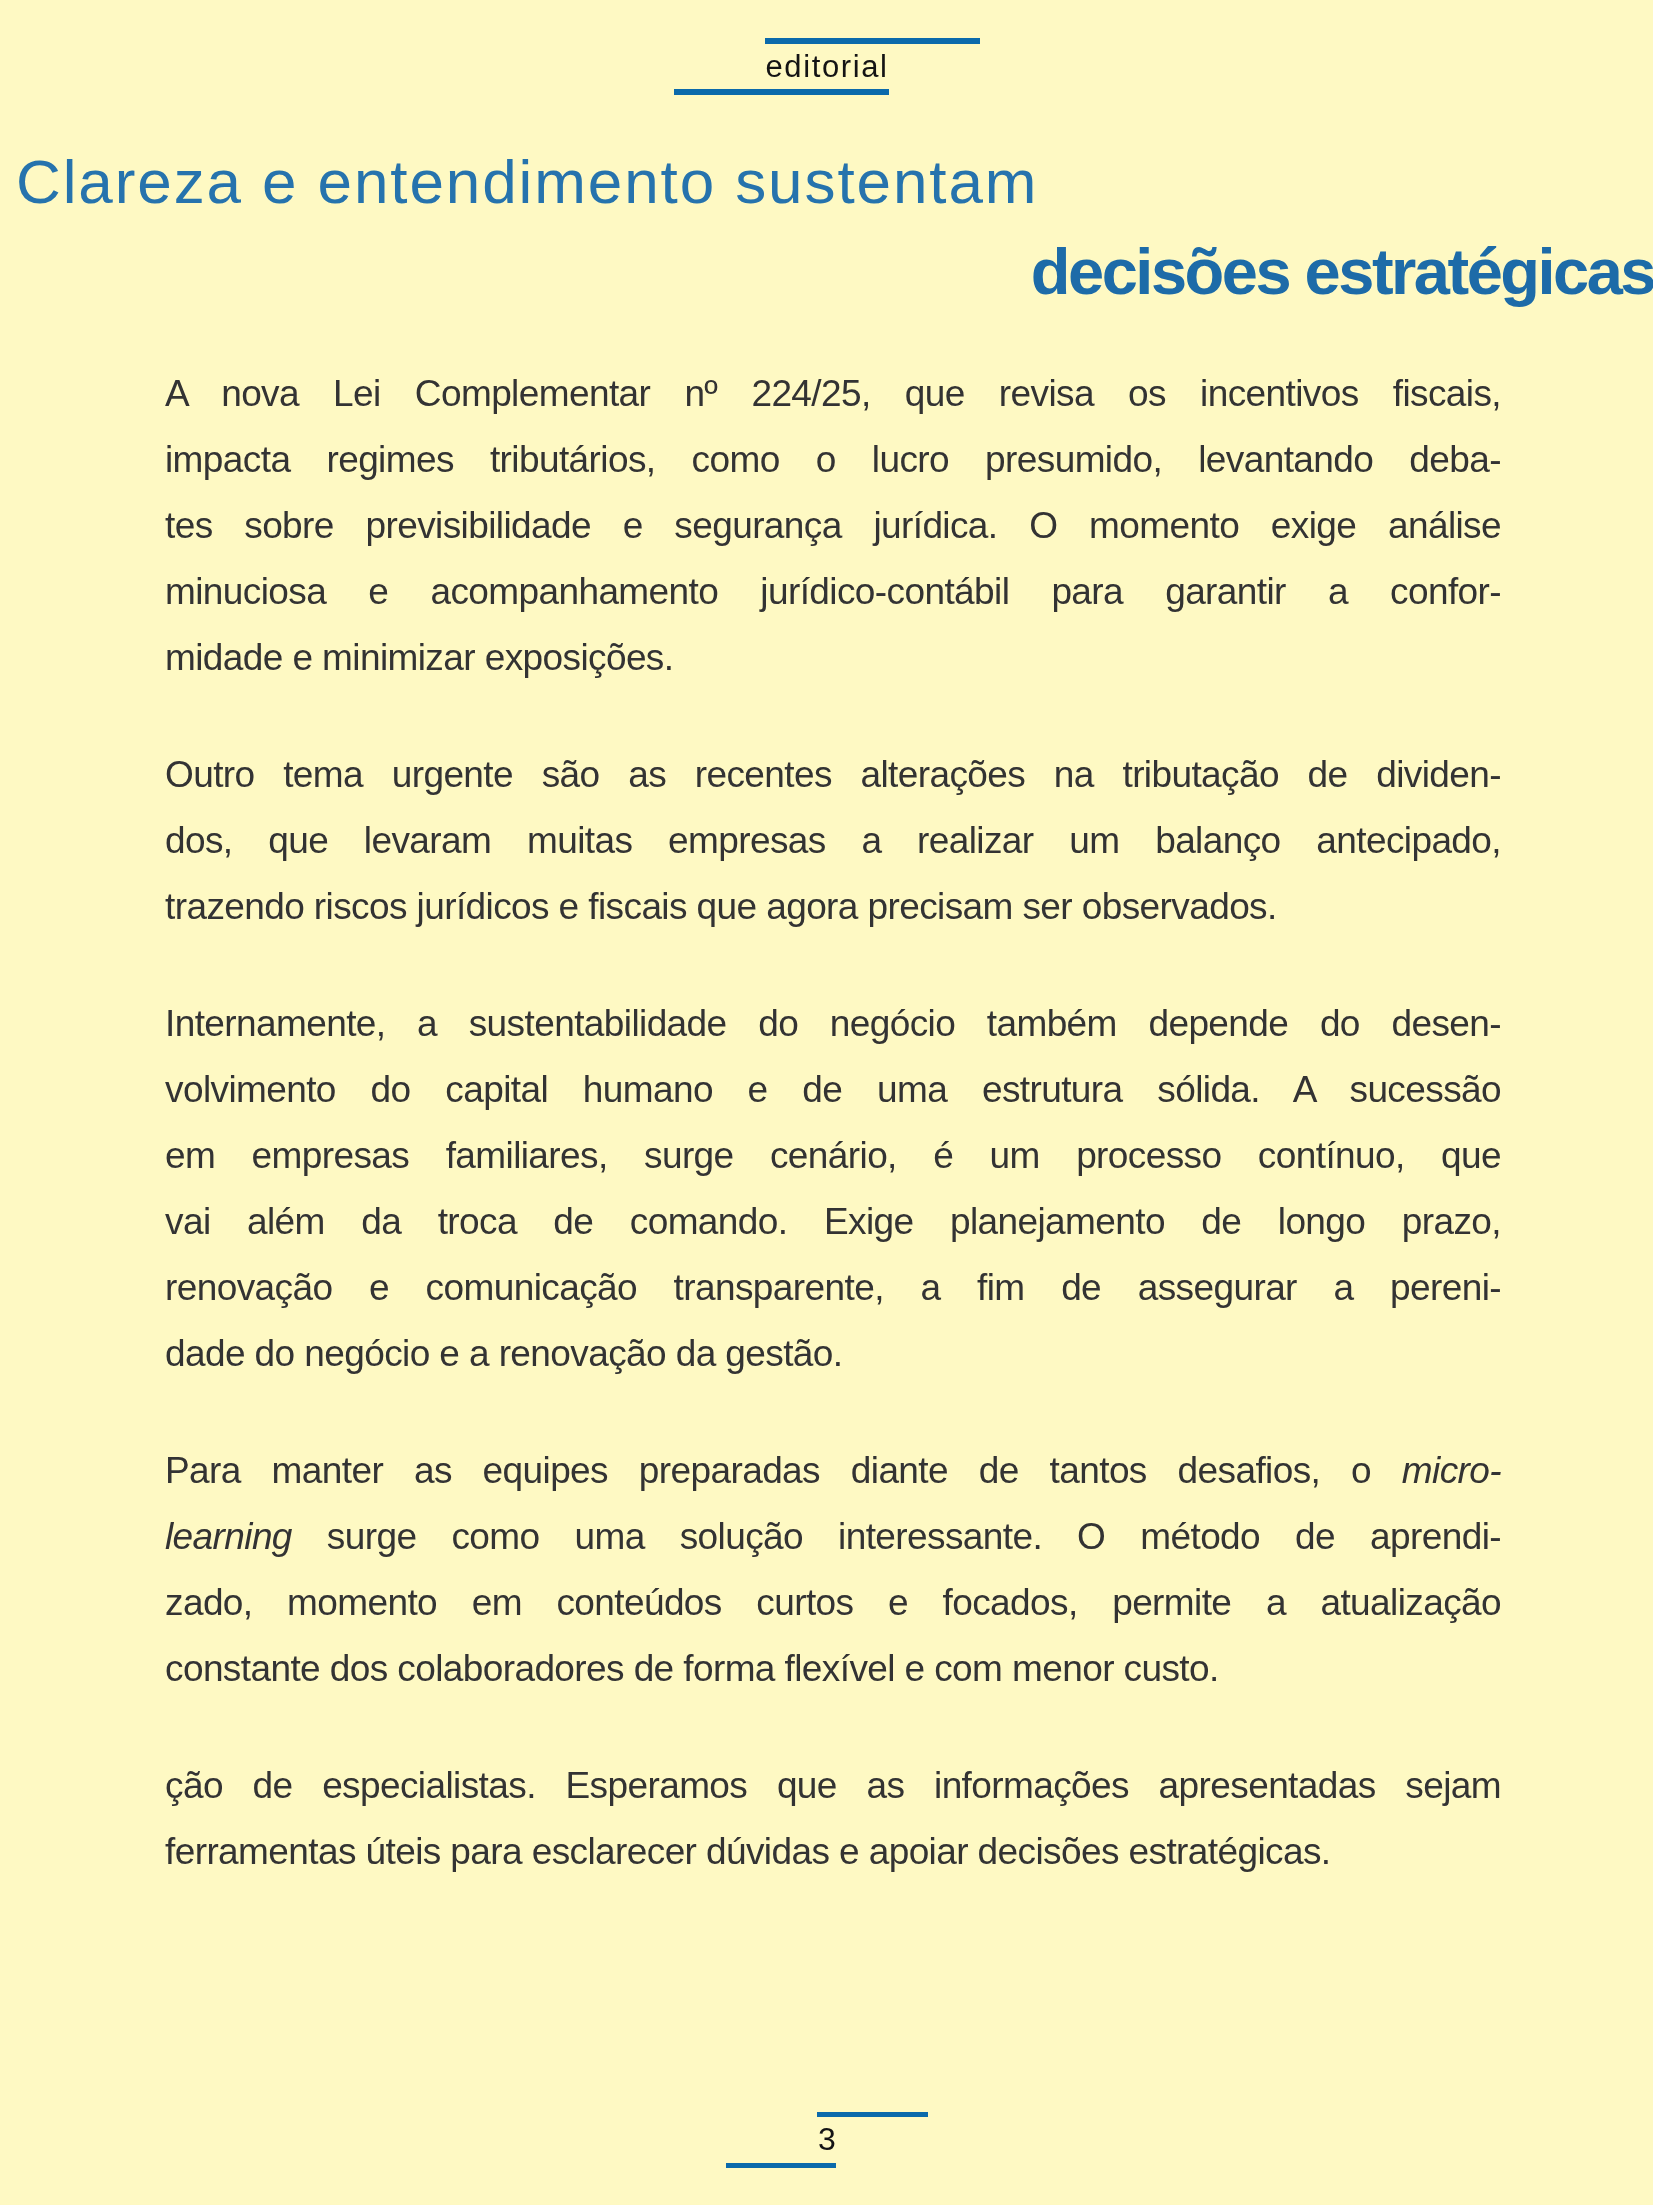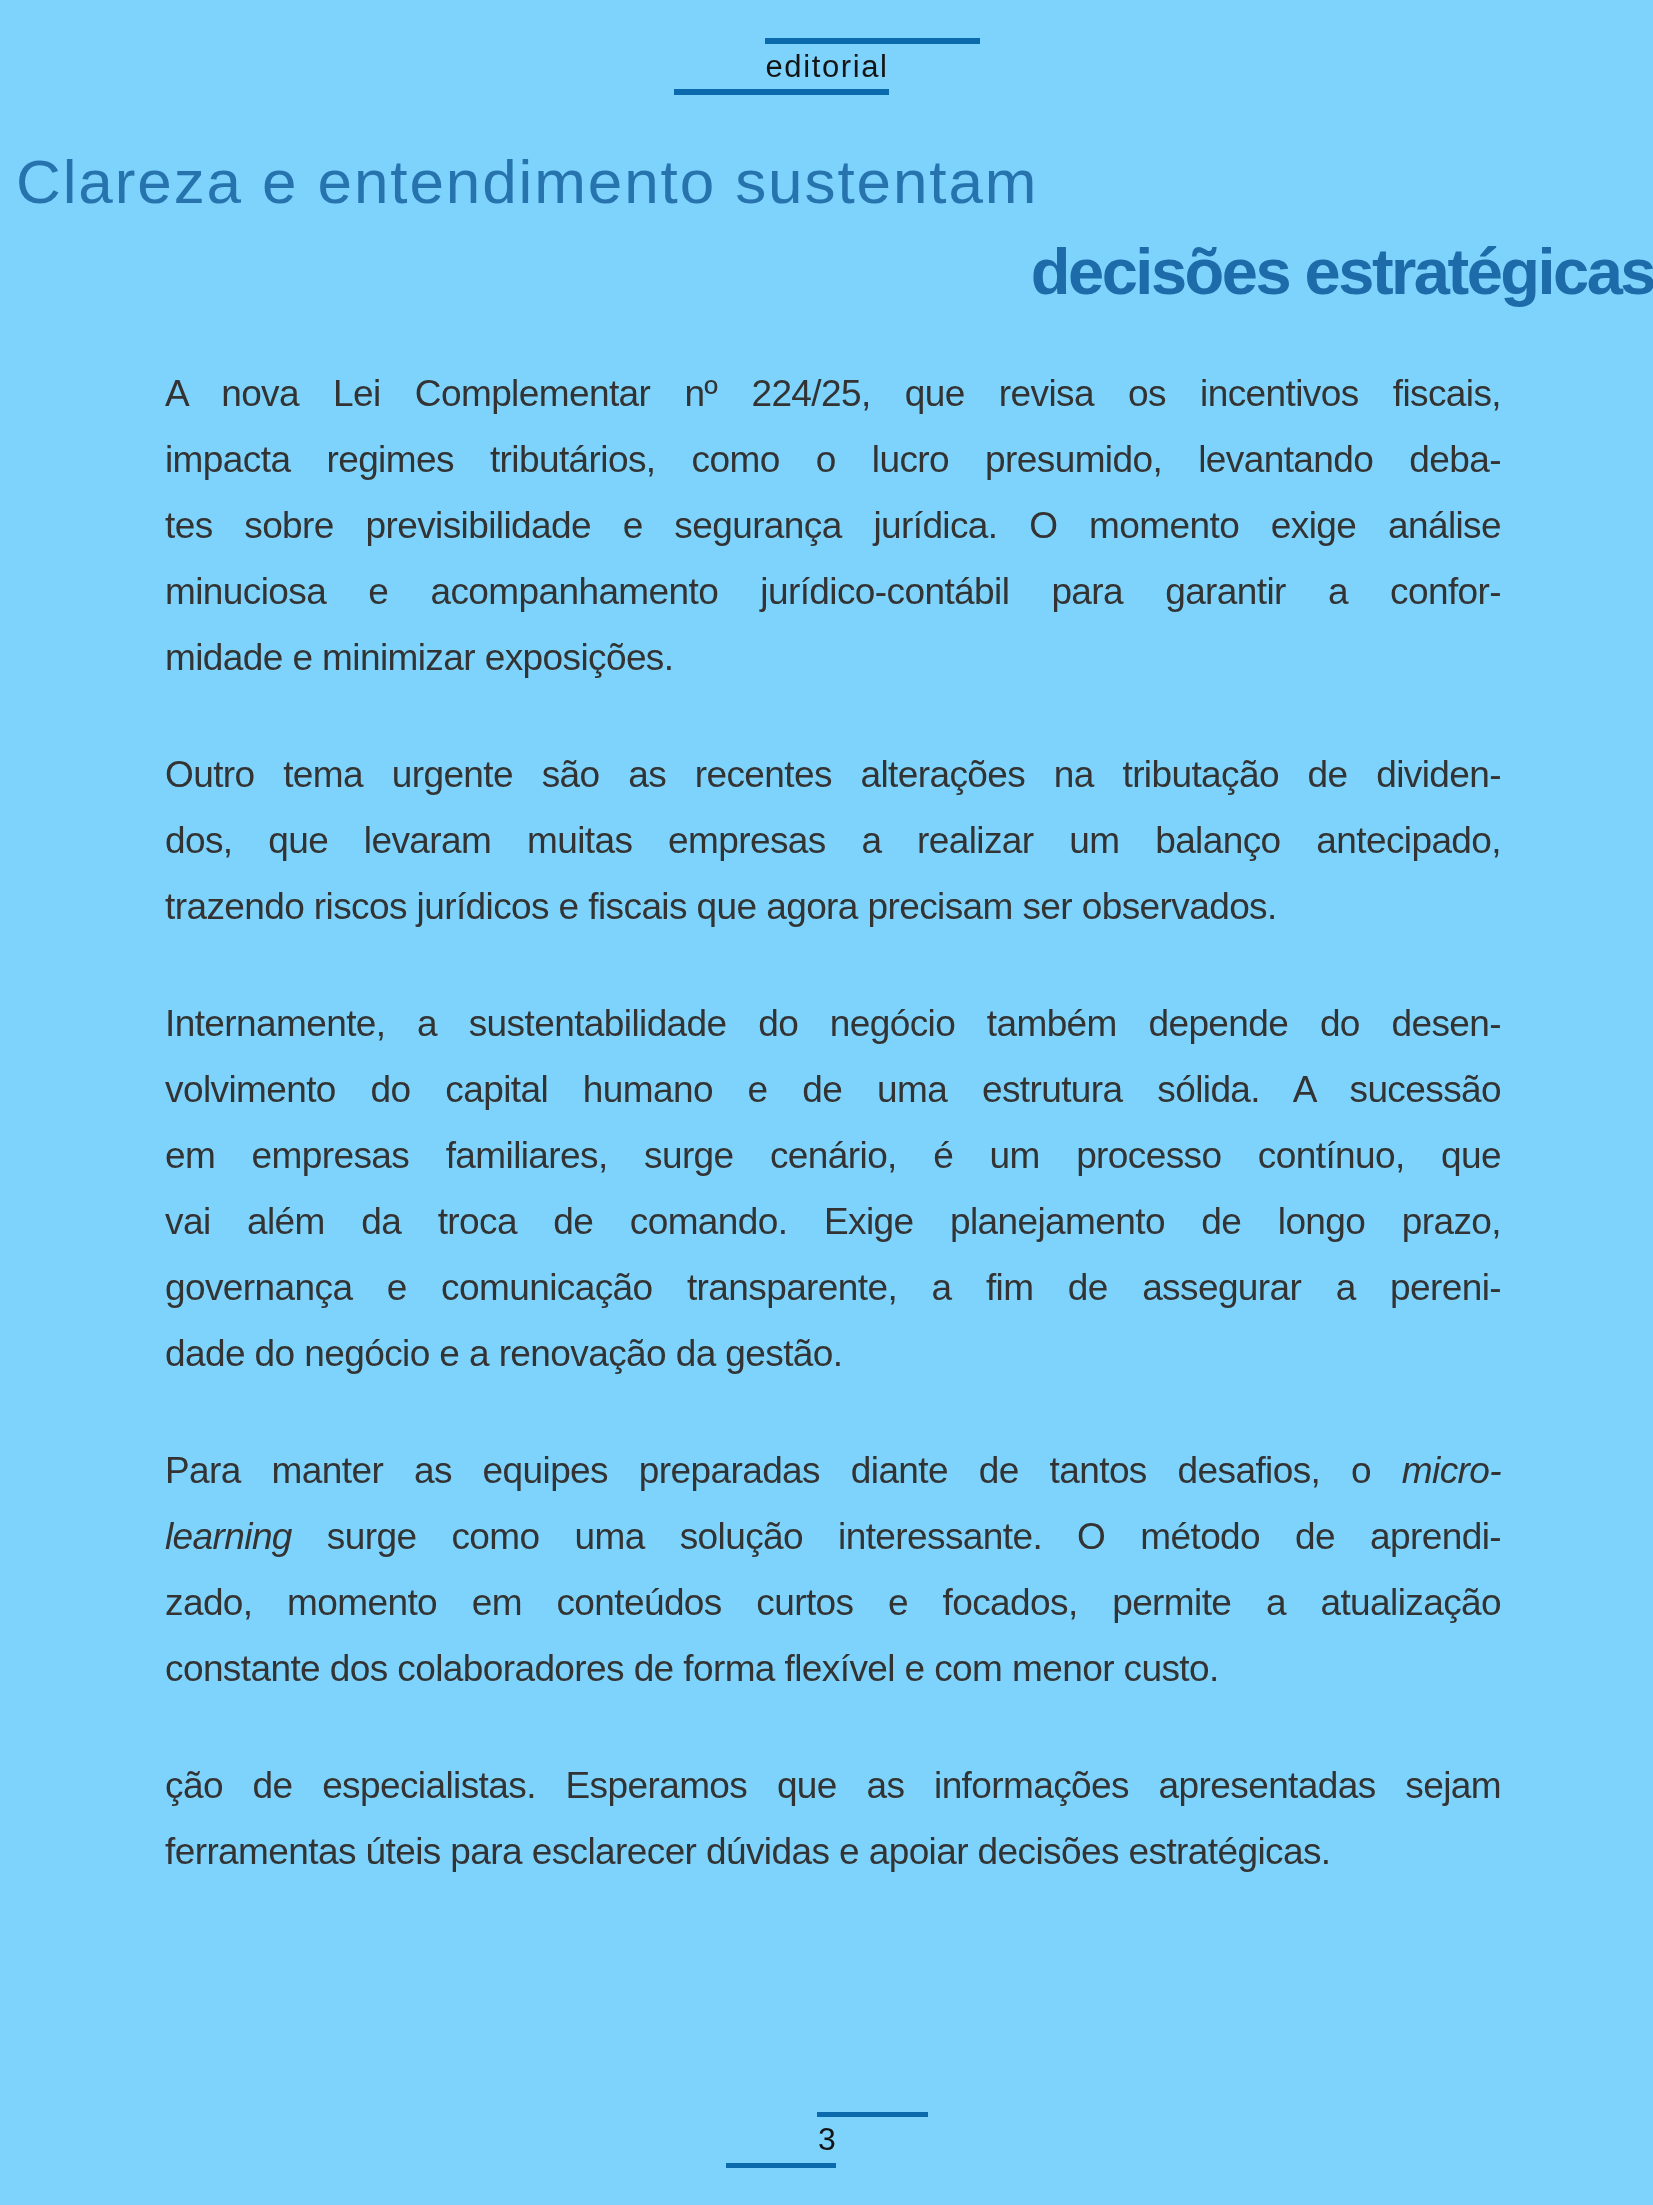--- a/index.html
+++ b/index.html
@@ -4,21 +4,21 @@
 <style>
   html, body { margin: 0; padding: 0; }
   body {
     width: 1654px; height: 2205px;
     background: #ffffff;
     font-family: "Liberation Sans", sans-serif;
   }
   .page {
     position: relative;
     width: 1654px; height: 2205px;
-    background: #7dd3fc;
+    background: #fef9c3;
     overflow: hidden;
   }
   .rule {
     position: absolute;
     background: #0b6aab;
   }
   .rule-header-top    { left: 765px; top: 38px;  width: 215px; height: 5.6px; }
   .rule-header-bottom { left: 674px; top: 89px; width: 215px; height: 5.6px; }
   .rule-footer-top    { left: 817px; top: 2112px; width: 111px; height: 5px; }
   .rule-footer-bottom { left: 726px; top: 2163px; width: 110px; height: 5px; }
@@ -106,21 +106,21 @@
       <div class="para">
         <div class="line"><span>Outro tema urgente são as recentes alterações na tributação de dividen-</span></div>
         <div class="line"><span>dos, que levaram muitas empresas a realizar um balanço antecipado,</span></div>
         <div class="line last"><span>trazendo riscos jurídicos e fiscais que agora precisam ser observados.</span></div>
       </div>
       <div class="para">
         <div class="line"><span>Internamente, a sustentabilidade do negócio também depende do desen-</span></div>
         <div class="line"><span>volvimento do capital humano e de uma estrutura sólida. A sucessão</span></div>
         <div class="line"><span>em empresas familiares, surge cenário, é um processo contínuo, que</span></div>
         <div class="line"><span>vai além da troca de comando. Exige planejamento de longo prazo,</span></div>
-        <div class="line"><span>governança e comunicação transparente, a fim de assegurar a pereni-</span></div>
+        <div class="line"><span>renovação e comunicação transparente, a fim de assegurar a pereni-</span></div>
         <div class="line last"><span>dade do negócio e a renovação da gestão.</span></div>
       </div>
       <div class="para">
         <div class="line"><span>Para manter as equipes preparadas diante de tantos desafios, o </span><span class="it">micro-</span></div>
         <div class="line"><span class="it">learning</span><span> surge como uma solução interessante. O método de aprendi-</span></div>
         <div class="line"><span>zado, momento em conteúdos curtos e focados, permite a atualização</span></div>
         <div class="line last"><span>constante dos colaboradores de forma flexível e com menor custo.</span></div>
       </div>
       <div class="para">
         <div class="line"><span>ção de especialistas. Esperamos que as informações apresentadas sejam</span></div>

